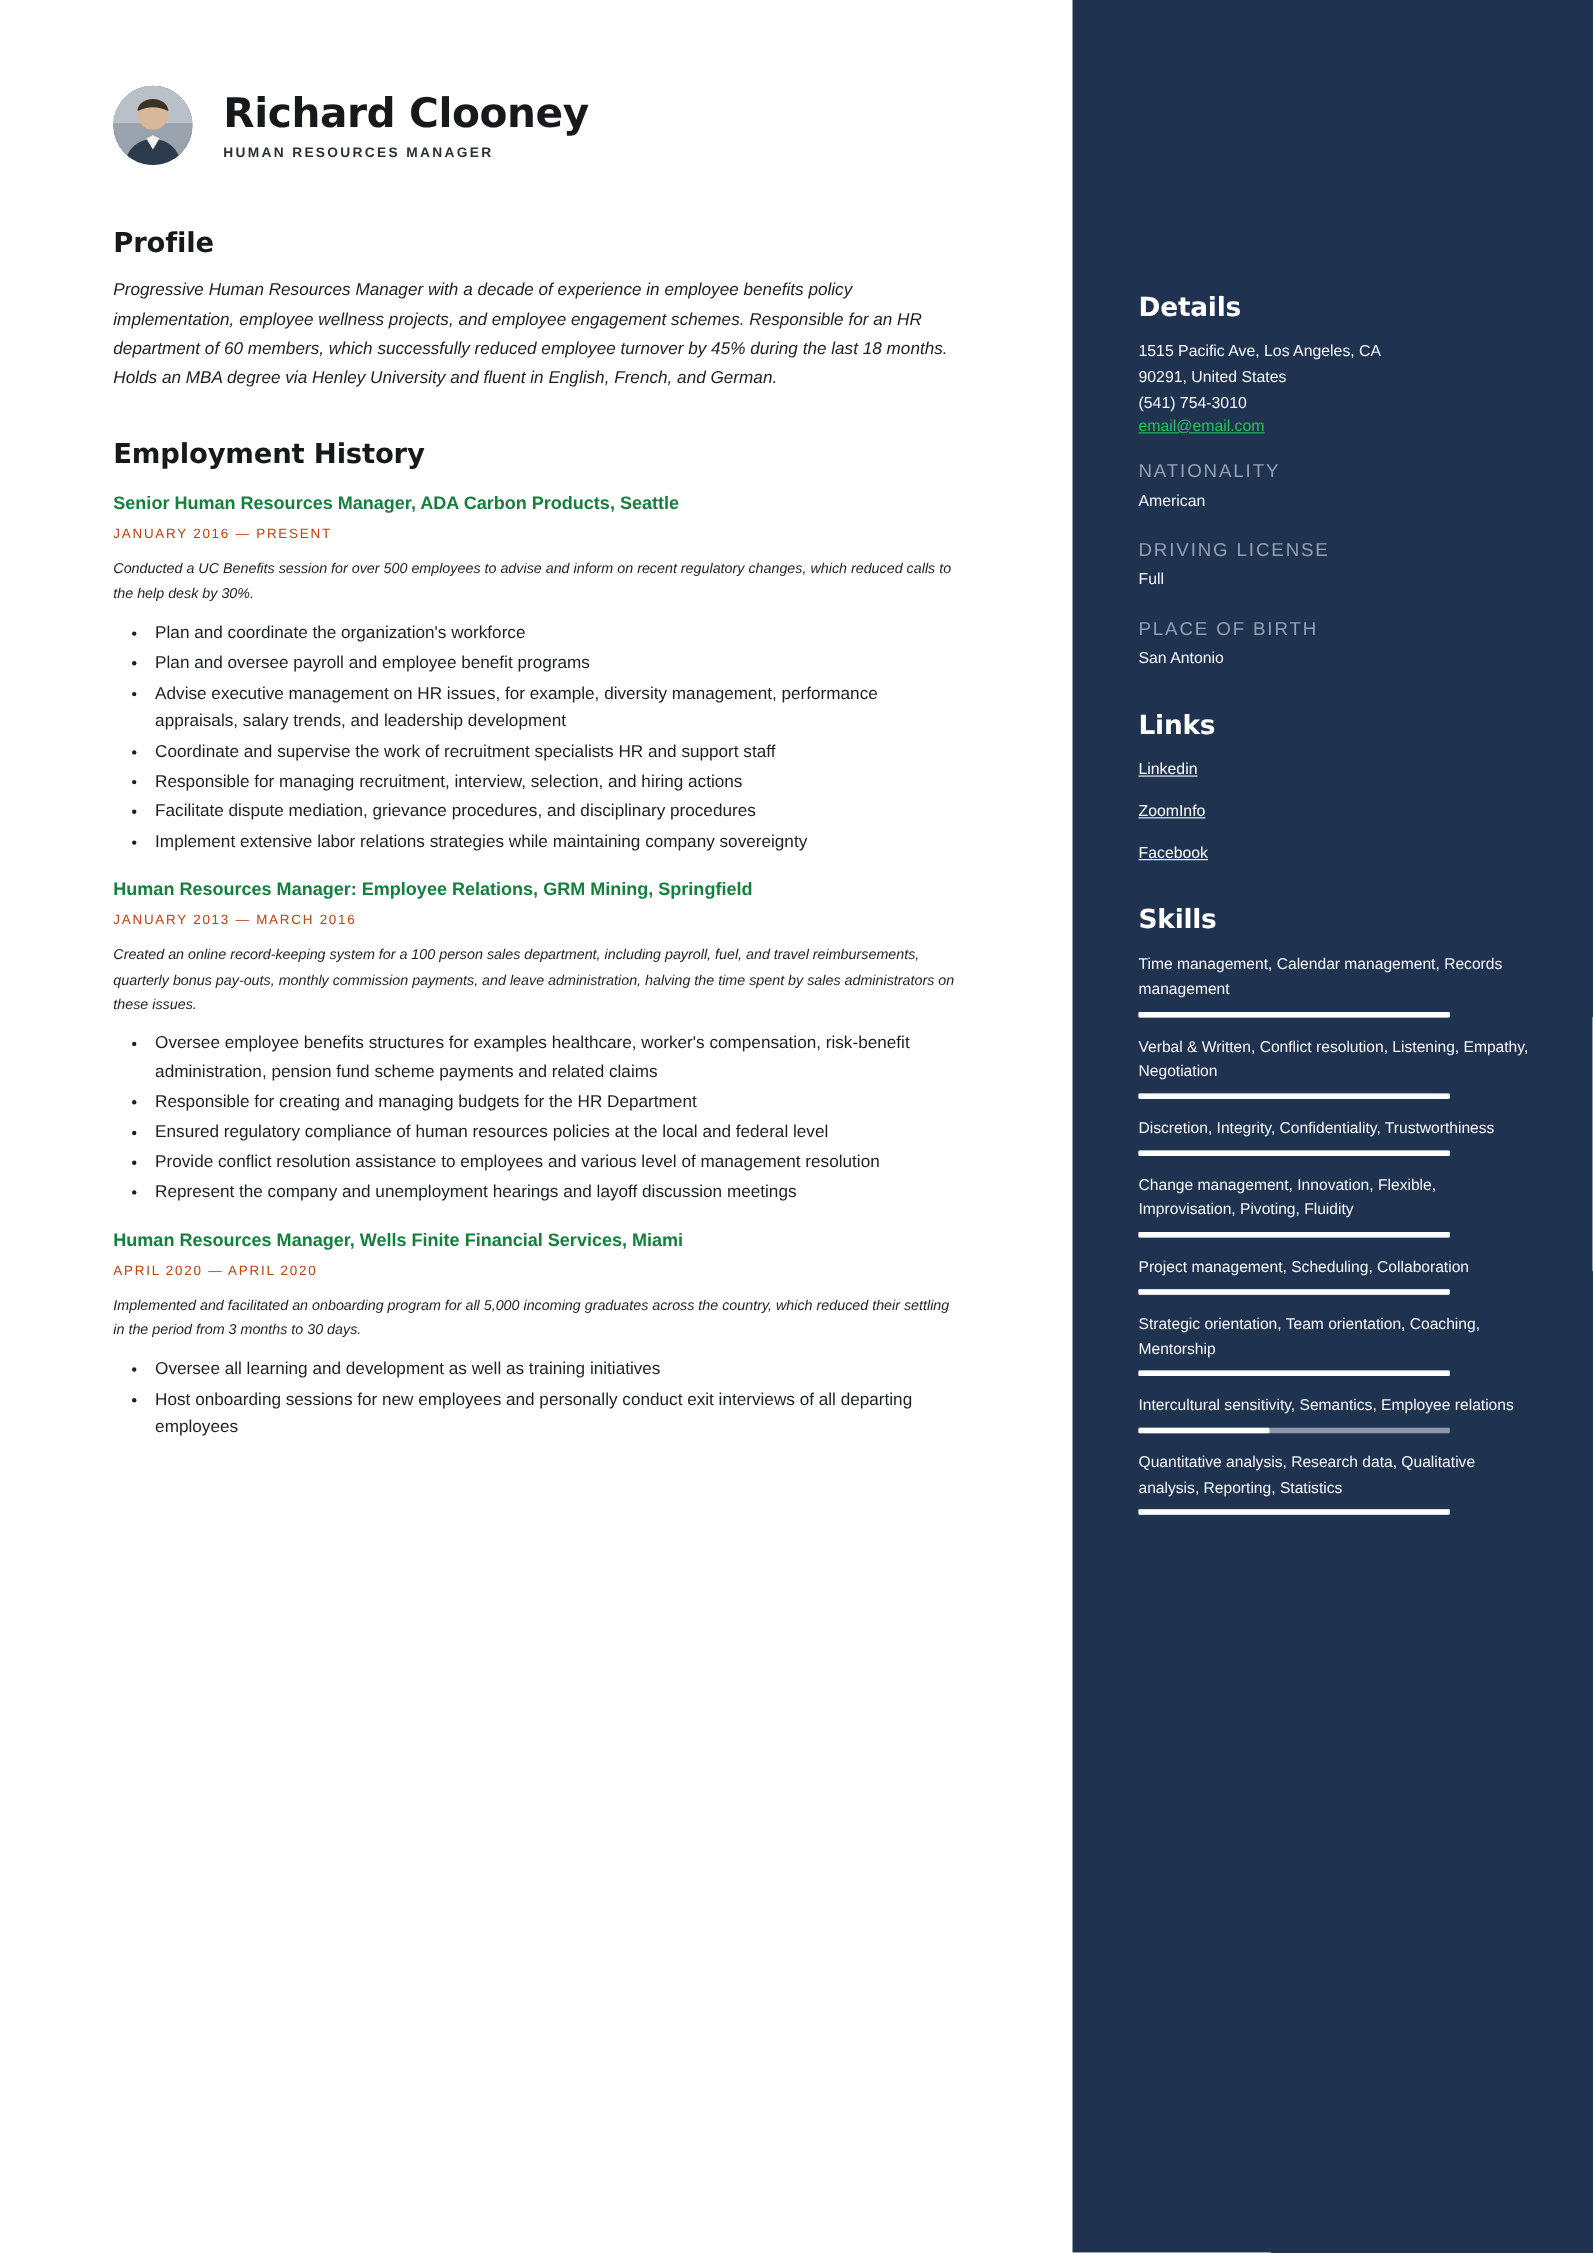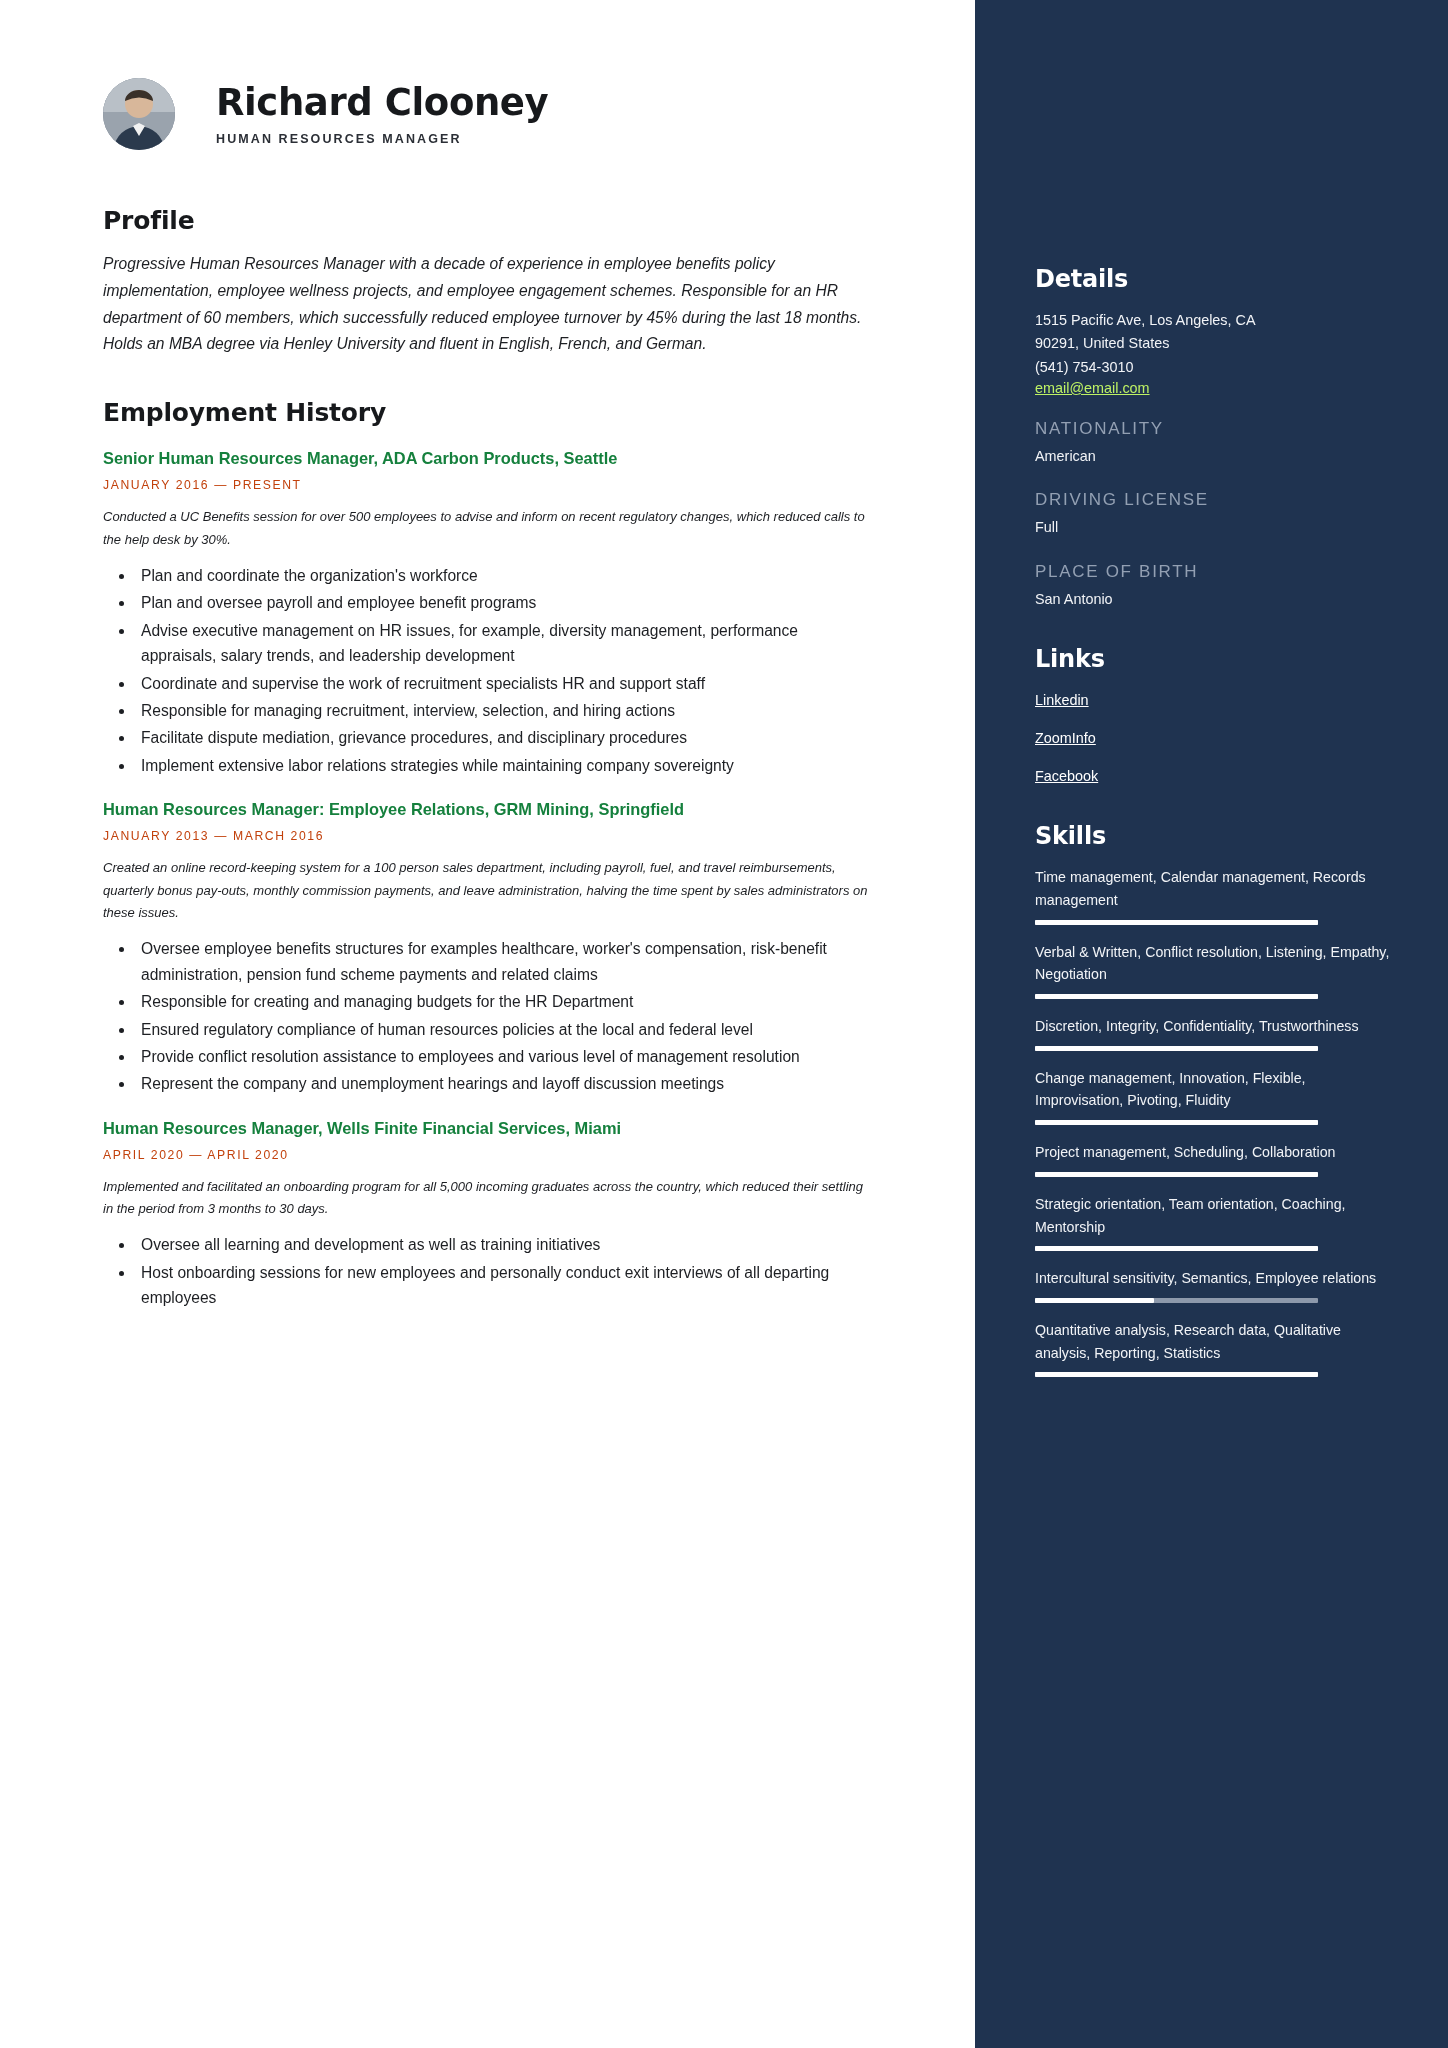--- a/index.html
+++ b/index.html
@@ -22,21 +22,21 @@
     position: absolute;
     left: 0; top: 0;
     width: 975px;
     height: 2048px;
     padding: 78px 105px 40px 103px;
   }
 
   .header-row {
     display: flex;
     align-items: center;
-    gap: 41px;
+    gap: 28px;
     margin-bottom: 56px;
   }
   .avatar {
     width: 72px; height: 72px;
     border-radius: 50%;
     overflow: hidden;
     flex: 0 0 72px;
     background: #6a7585;
     position: relative;
   }
@@ -143,21 +143,21 @@
     display: block;
     font-size: 14.4px;
     line-height: 1.6;
     color: #ffffff;
     text-decoration: underline;
     margin-bottom: 15px;
   }
   .email-link {
     display: inline-block;
     font-size: 14.4px;
-    color: #bef264;
+    color: #22c55e;
   }
 
   .skill { margin-bottom: 16px; }
   .skill-name {
     font-size: 14.2px;
     line-height: 1.6;
     color: #f2f4f7;
     margin-bottom: 8px;
   }
   .skill-bar {

